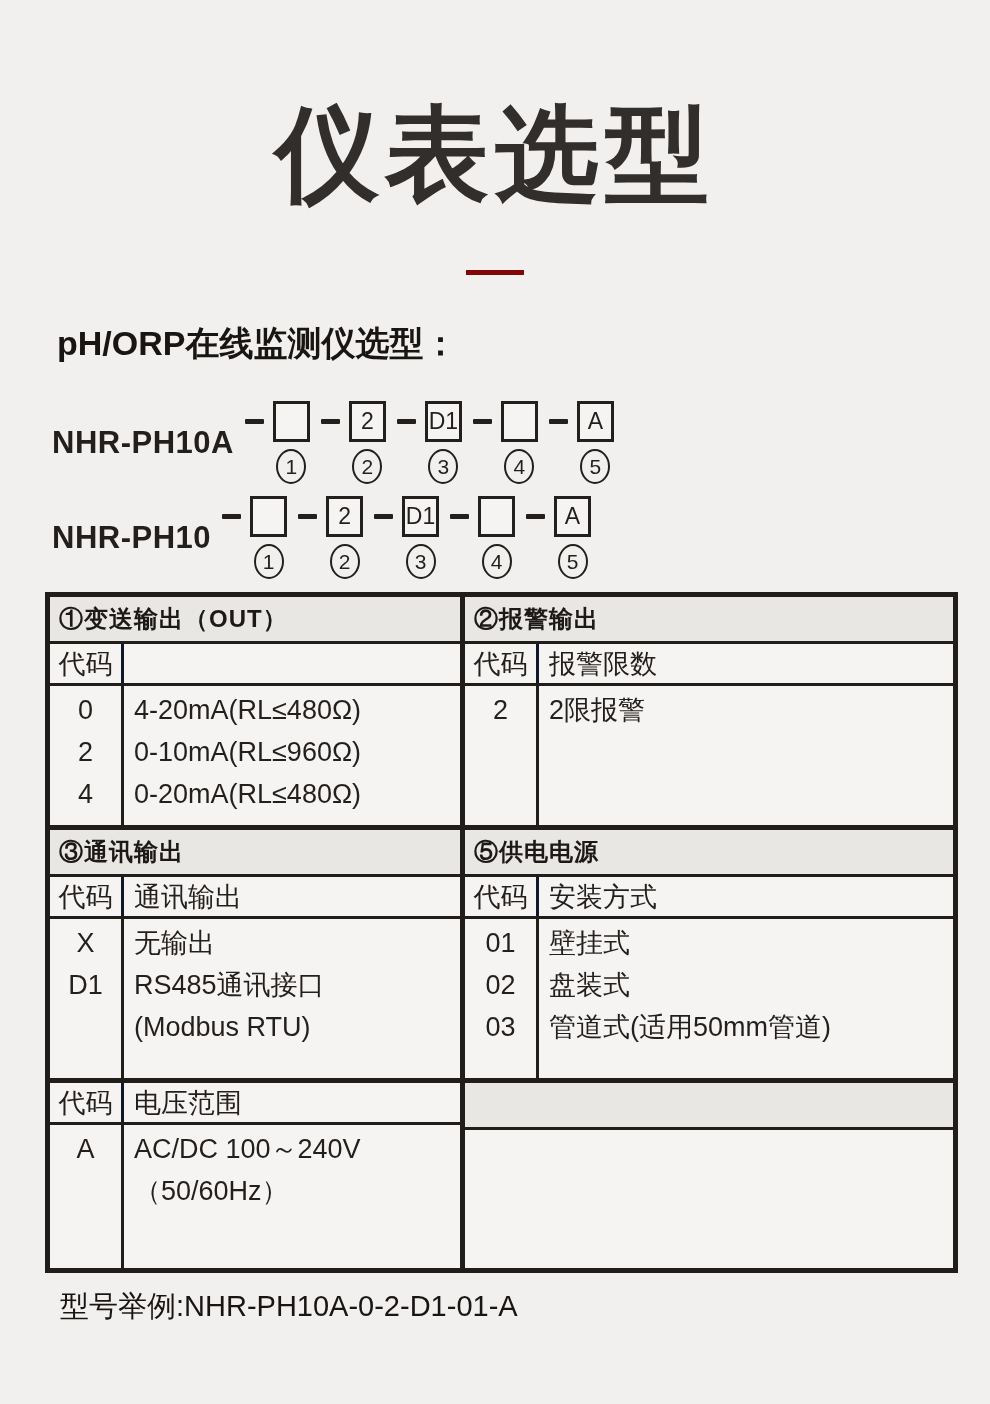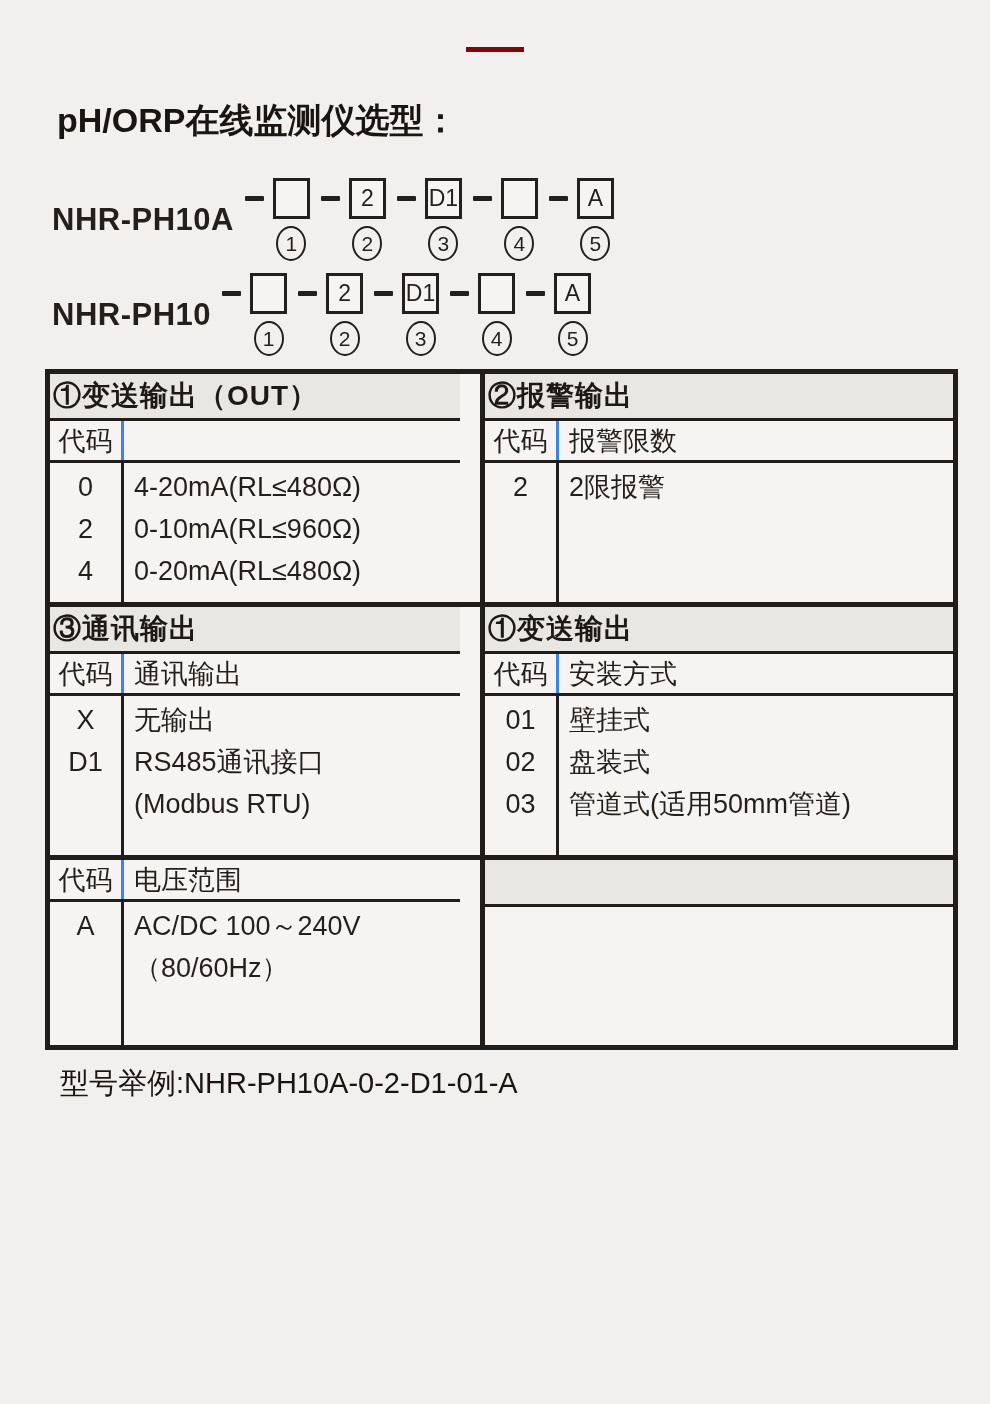--- a/index.html
+++ b/index.html
@@ -62,39 +62,39 @@
   
   .spec-table {
     margin: 13px 32px 0 45px;
     border: 5px solid #211d1a;
     background: #f6f4f2;
   }
   .band { display: flex; align-items: stretch; }
   .band + .band { border-top: 5px solid #211d1a; }
   .half { display: flex; flex-direction: column; }
   .half.left { width: 410px; flex-shrink: 0; }
-  .half.right { flex: 1; border-left: 5px solid #211d1a; margin-left: 20px; }
+  .half.right { flex: 1; border-left: 5px solid #211d1a; }
   .sec-header {
     height: 44px; flex-shrink: 0;
     background: #e9e7e4;
     border-bottom: 3px solid #211d1a;
     display: flex; align-items: center;
-    padding-left: 3px;
-    font-size: 28px; font-weight: 700; letter-spacing: 1px;
+    padding-left: 9px;
+    font-size: 24px; font-weight: 700; letter-spacing: 1px;
     color: #1d1916;
   }
   .sub-row {
     height: 39px; flex-shrink: 0;
     border-bottom: 3px solid #211d1a;
     display: flex; align-items: stretch;
     font-size: 27px;
   }
   .sub-row .code-head {
     width: 71px; flex-shrink: 0;
-    border-right: 3px solid #3b82f6;
+    border-right: 3px solid #0f172a;
     display: flex; align-items: center; justify-content: center;
   }
   .sub-row .desc-head { flex: 1; display: flex; align-items: center; padding-left: 10px; }
   .body-row { display: flex; align-items: stretch; flex: 1; font-size: 27px; }
   .body-row .code-col {
     width: 71px; flex-shrink: 0;
     border-right: 3px solid #211d1a;
     display: flex; flex-direction: column; align-items: center;
     padding-top: 3px;
   }
@@ -111,20 +111,21 @@
   .example-text {
     margin: 14px 0 0 60px;
     font-size: 29px; color: #191513;
   }
 </style>
 </head>
 <body>
 
 <div class="page">
 
+  <h1 class="main-title">仪表选型</h1>
   <div class="accent-divider"></div>
   <div class="subtitle">pH/ORP在线监测仪选型：</div>
 
   <div class="models">
 
     <div class="model-row">
       <span class="model-name">NHR-PH10A</span>
       <span class="seg">
         <span class="dash"></span>
         <span class="box-wrap">
@@ -255,21 +256,21 @@
             <span></span>
           </div>
           <div class="desc-col">
             <span>无输出</span>
             <span>RS485通讯接口</span>
             <span>(Modbus RTU)</span>
           </div>
         </div>
       </div>
       <div class="half right">
-        <div class="sec-header">①变送输出</div>
+        <div class="sec-header">⑤供电电源</div>
         <div class="sub-row">
           <span class="code-head">代码</span>
           <span class="desc-head">安装方式</span>
         </div>
         <div class="body-row b2">
           <div class="code-col">
             <span>01</span>
             <span>02</span>
             <span>03</span>
           </div>
@@ -288,21 +289,21 @@
           <span class="code-head">代码</span>
           <span class="desc-head">电压范围</span>
         </div>
         <div class="body-row b3">
           <div class="code-col">
             <span>A</span>
             <span></span>
           </div>
           <div class="desc-col">
             <span>AC/DC 100～240V</span>
-            <span>（80/60Hz）</span>
+            <span>（50/60Hz）</span>
           </div>
         </div>
       </div>
       <div class="half right">
         <div class="sec-header"></div>
         <div class="body-fill"></div>
       </div>
     </div>
 
   </div>

